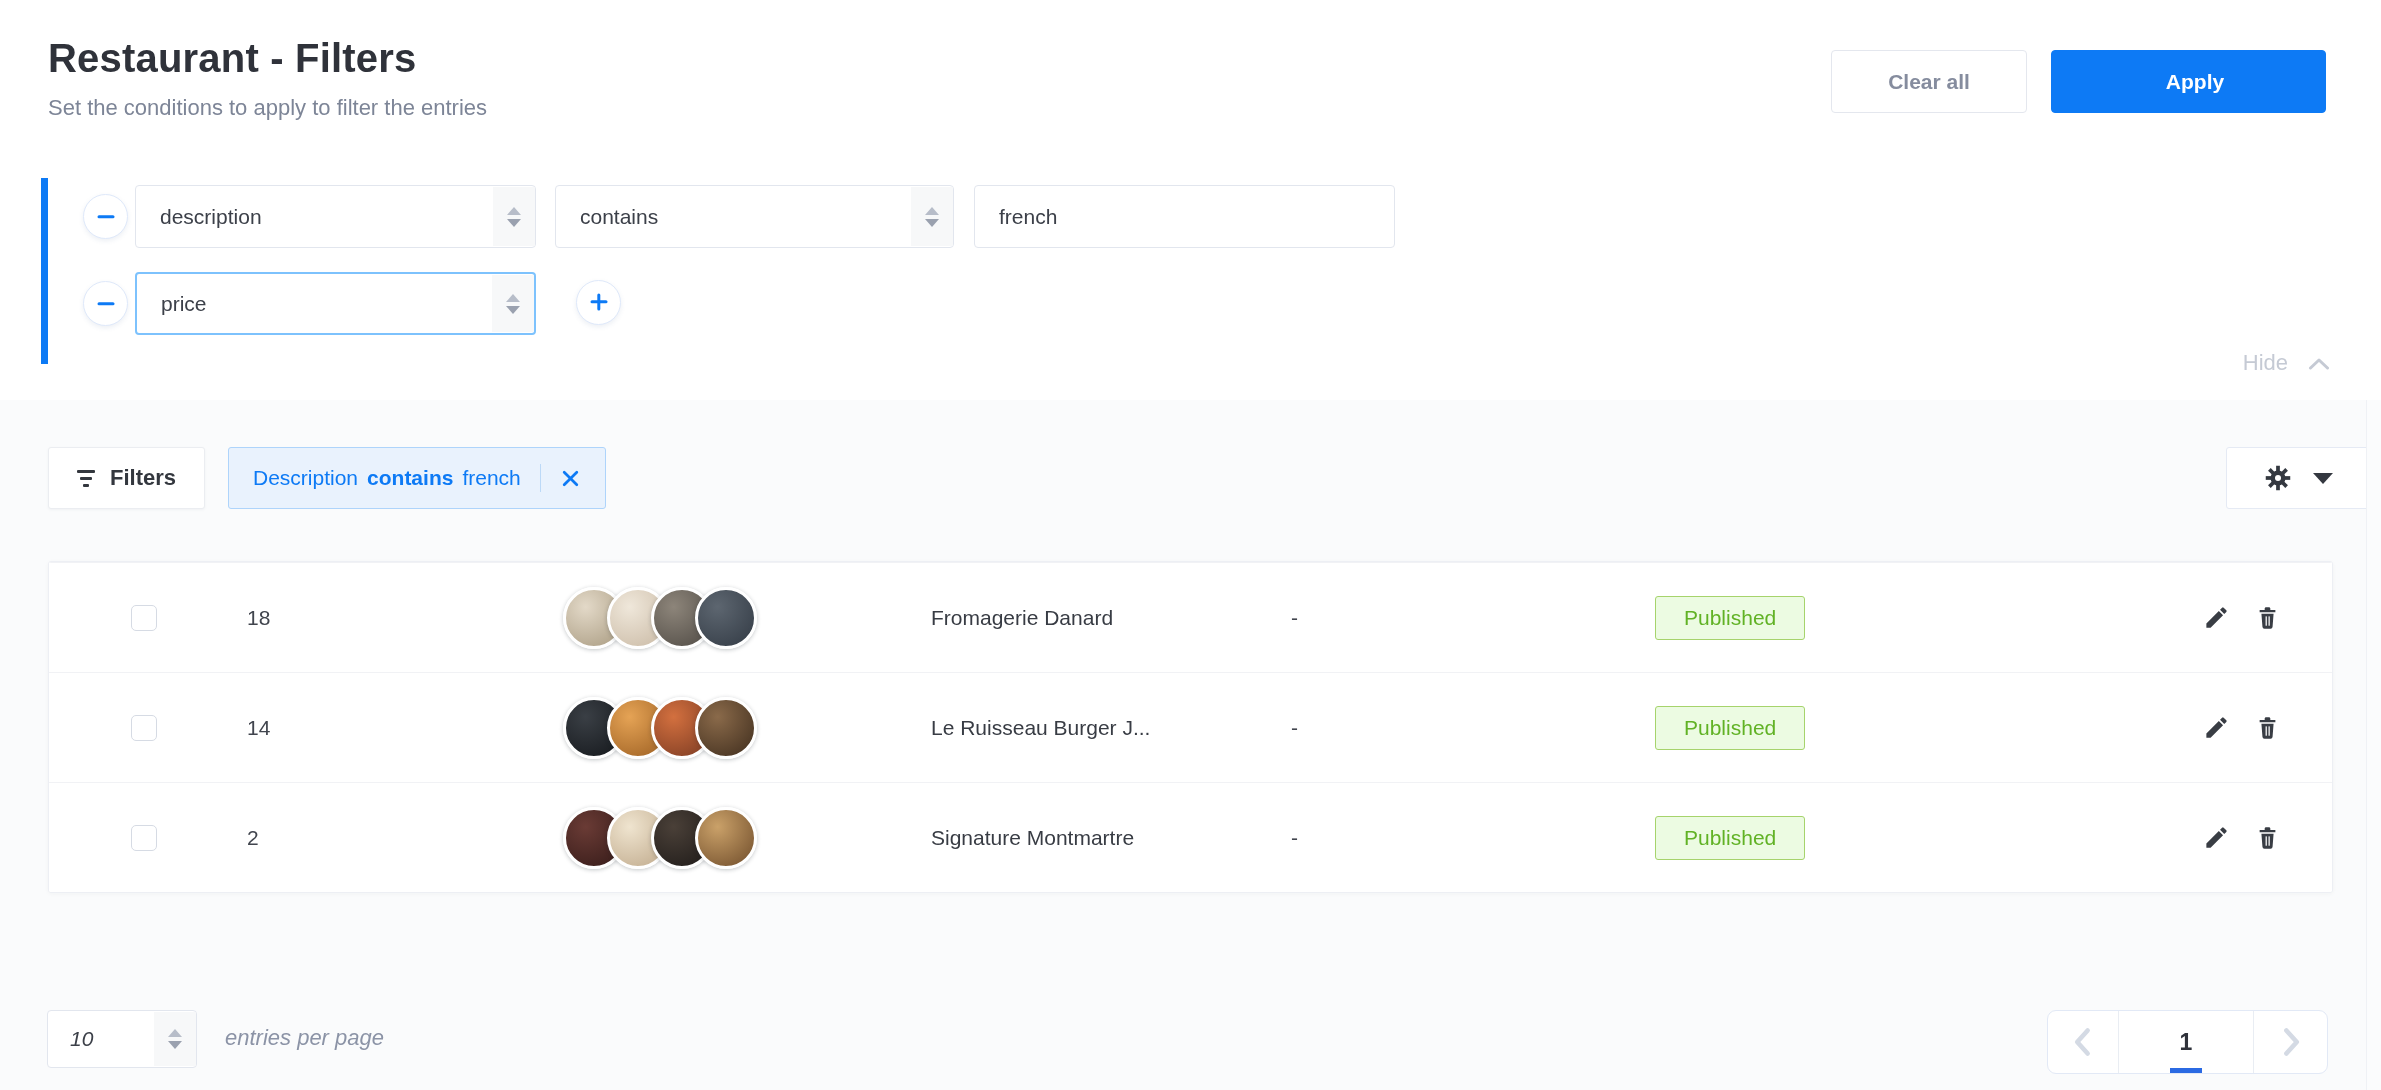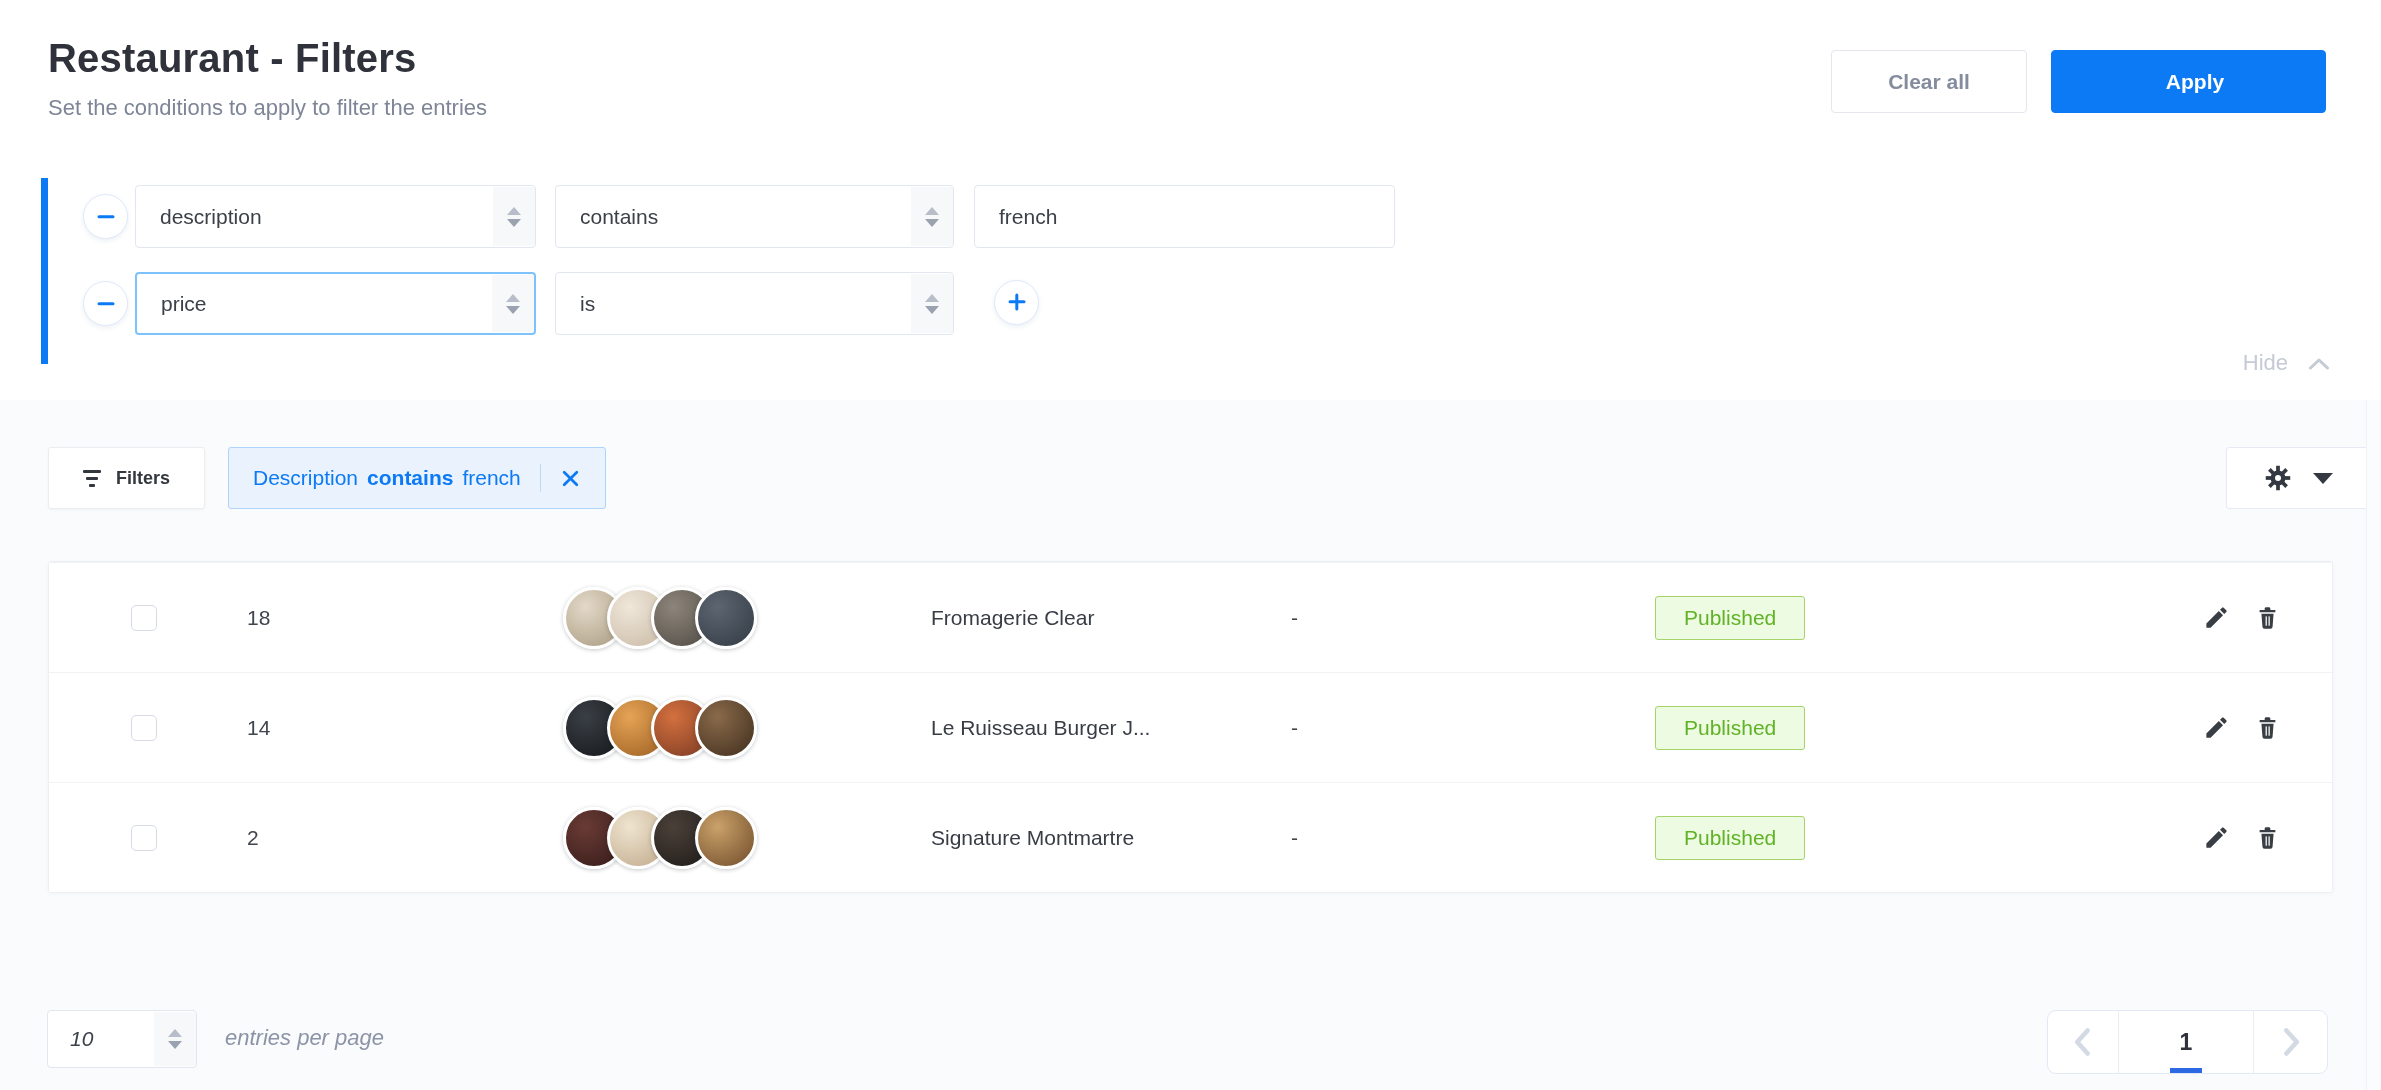--- a/index.html
+++ b/index.html
@@ -48,21 +48,21 @@
   .text-input{ margin-left:20px; width:421px; height:63px; background:#fff; border:1px solid #e2e6ee; border-radius:4px; font-size:21px; color:#3c4049; padding-left:24px; font-family:inherit; }
   .plus-wrap{ margin-left:40px; }
   .hide-link{ position:absolute; right:51px; top:350px; display:flex; align-items:center; gap:20px; font-size:22px; color:#c5cad4; cursor:pointer; }
 
   
   .content-section{ position:absolute; left:0; right:0; top:400px; bottom:0; background:#fafbfc; }
   .scroll-track{ position:absolute; right:0; top:0; bottom:0; width:15px; background:#fbfcfd; border-left:1px solid #eff1f5; }
 
   
   .filters-button{ position:absolute; left:48px; top:47px; width:157px; height:62px; background:#fff; border:1px solid #ebedf1; border-radius:3px; box-shadow:0 1px 3px rgba(40,50,70,.05); display:flex; align-items:center; justify-content:center; gap:15px; cursor:pointer; }
-  .filters-button .label{ font-size:18px; font-weight:600; color:#33373e; }
+  .filters-button .label{ font-size:22px; font-weight:600; color:#33373e; }
   .filter-bars{ display:flex; flex-direction:column; align-items:center; gap:4px; }
   .filter-bars i{ display:block; height:3px; background:#33373e; border-radius:1px; }
   .filter-bars i:nth-child(1){ width:18px; }
   .filter-bars i:nth-child(2){ width:12px; }
   .filter-bars i:nth-child(3){ width:6px; }
   .filter-tag{ position:absolute; left:228px; top:47px; height:62px; background:var(--tag-bg); border:1px solid var(--tag-border); border-radius:3px; display:flex; align-items:center; padding:0 24px; gap:9px; font-size:21px; color:var(--primary); cursor:pointer; }
   .filter-tag b{ font-weight:700; }
   .tag-divider{ width:1px; height:28px; background:#bcd9f7; margin:0 10px; }
   .settings-button{ position:absolute; left:2226px; top:47px; width:144px; height:62px; background:#fff; border:1px solid #e5eaf4; border-radius:3px; display:flex; align-items:center; justify-content:center; gap:20px; cursor:pointer; }
   .caret-down{ width:0; height:0; border-left:10px solid transparent; border-right:10px solid transparent; border-top:11px solid #343840; }
@@ -131,27 +131,20 @@
   <button class="circle-btn" style="margin-left:-1px;">
       <span class="h-bar"></span>
     </button>
   <div class="select sel-field focused">
     <span class="sel-text">price</span>
     <span class="spinner-strip">
         <i class="tri-up"></i>
         <i class="tri-down"></i>
       </span>
   </div>
-  <div class="select sel-op">
-    <span class="sel-text">is</span>
-    <span class="spinner-strip">
-        <i class="tri-up"></i>
-        <i class="tri-down"></i>
-      </span>
-  </div>
   <span class="plus-wrap"><button class="circle-btn"><span class="h-bar"></span><span class="v-bar"></span></button></span>
 </div>
 
 <div class="hide-link">
   <span>Hide</span>
   <svg width="22" height="13" viewBox="0 0 22 13">
       <path d="M2.5 11 L11 3 L19.5 11" fill="none" stroke="#c5cad4" stroke-width="3" stroke-linecap="round" stroke-linejoin="round"></path>
     </svg>
 </div>
 
@@ -202,21 +195,21 @@
           </div>
     <div class="cell-id">18</div>
     <div>
             <div class="covers">
               <span class="cover-img" style="background: radial-gradient(circle at 35% 30%, rgb(227, 217, 200), rgb(168, 154, 128));"></span>
               <span class="cover-img" style="background: radial-gradient(circle at 35% 30%, rgb(239, 231, 218), rgb(201, 185, 164));"></span>
               <span class="cover-img" style="background: radial-gradient(circle at 35% 30%, rgb(141, 133, 122), rgb(79, 74, 68));"></span>
               <span class="cover-img" style="background: radial-gradient(circle at 35% 30%, rgb(93, 102, 112), rgb(50, 58, 68));"></span>
             </div>
           </div>
-    <div class="cell-name">Fromagerie Clear</div>
+    <div class="cell-name">Fromagerie Danard</div>
     <div class="cell-publish">-</div>
     <div><span class="badge">Published</span></div>
     <div class="cell-actions">
       <button class="icon-btn">
         <svg width="27" height="27" viewBox="0 0 24 24">
                 <path fill="currentColor" d="M3 17.25V21h3.75L17.81 9.94l-3.75-3.75L3 17.25zM20.71 7.04a1 1 0 0 0 0-1.41l-2.34-2.34a1 1 0 0 0-1.41 0l-1.83 1.83 3.75 3.75 1.83-1.83z"></path>
               </svg>
       </button>
       <button class="icon-btn">
         <svg width="27" height="27" viewBox="0 0 24 24">

